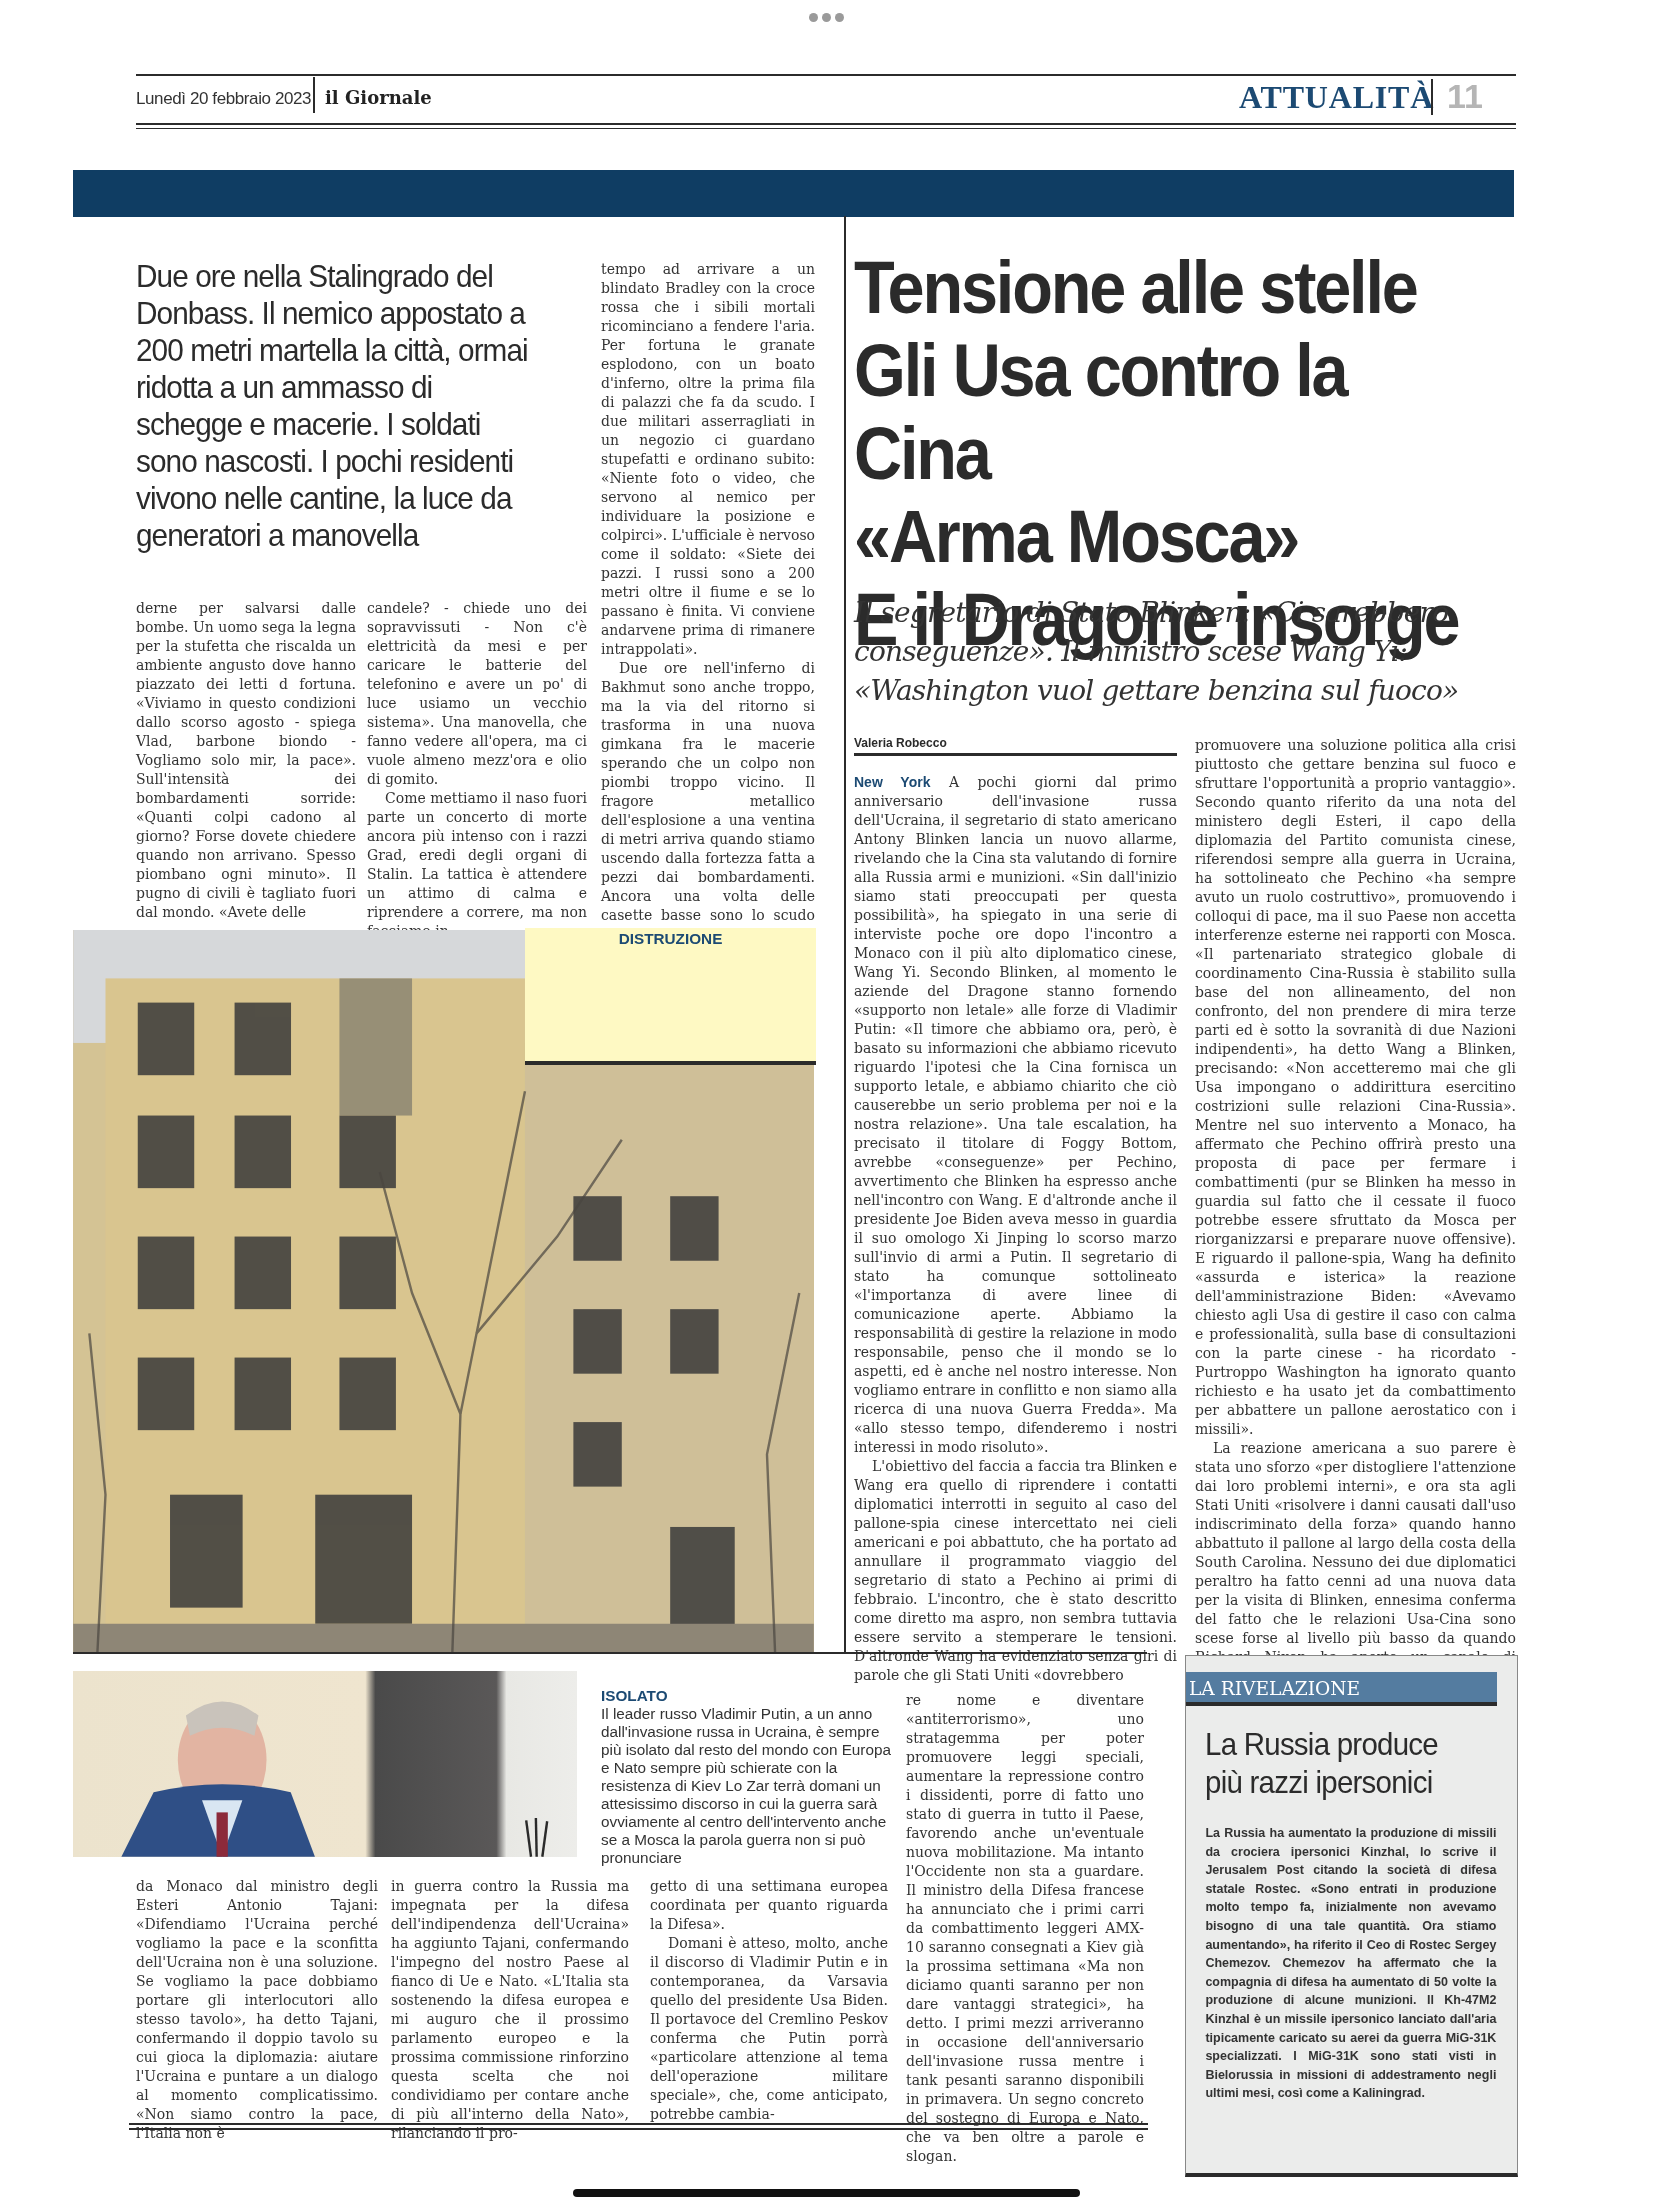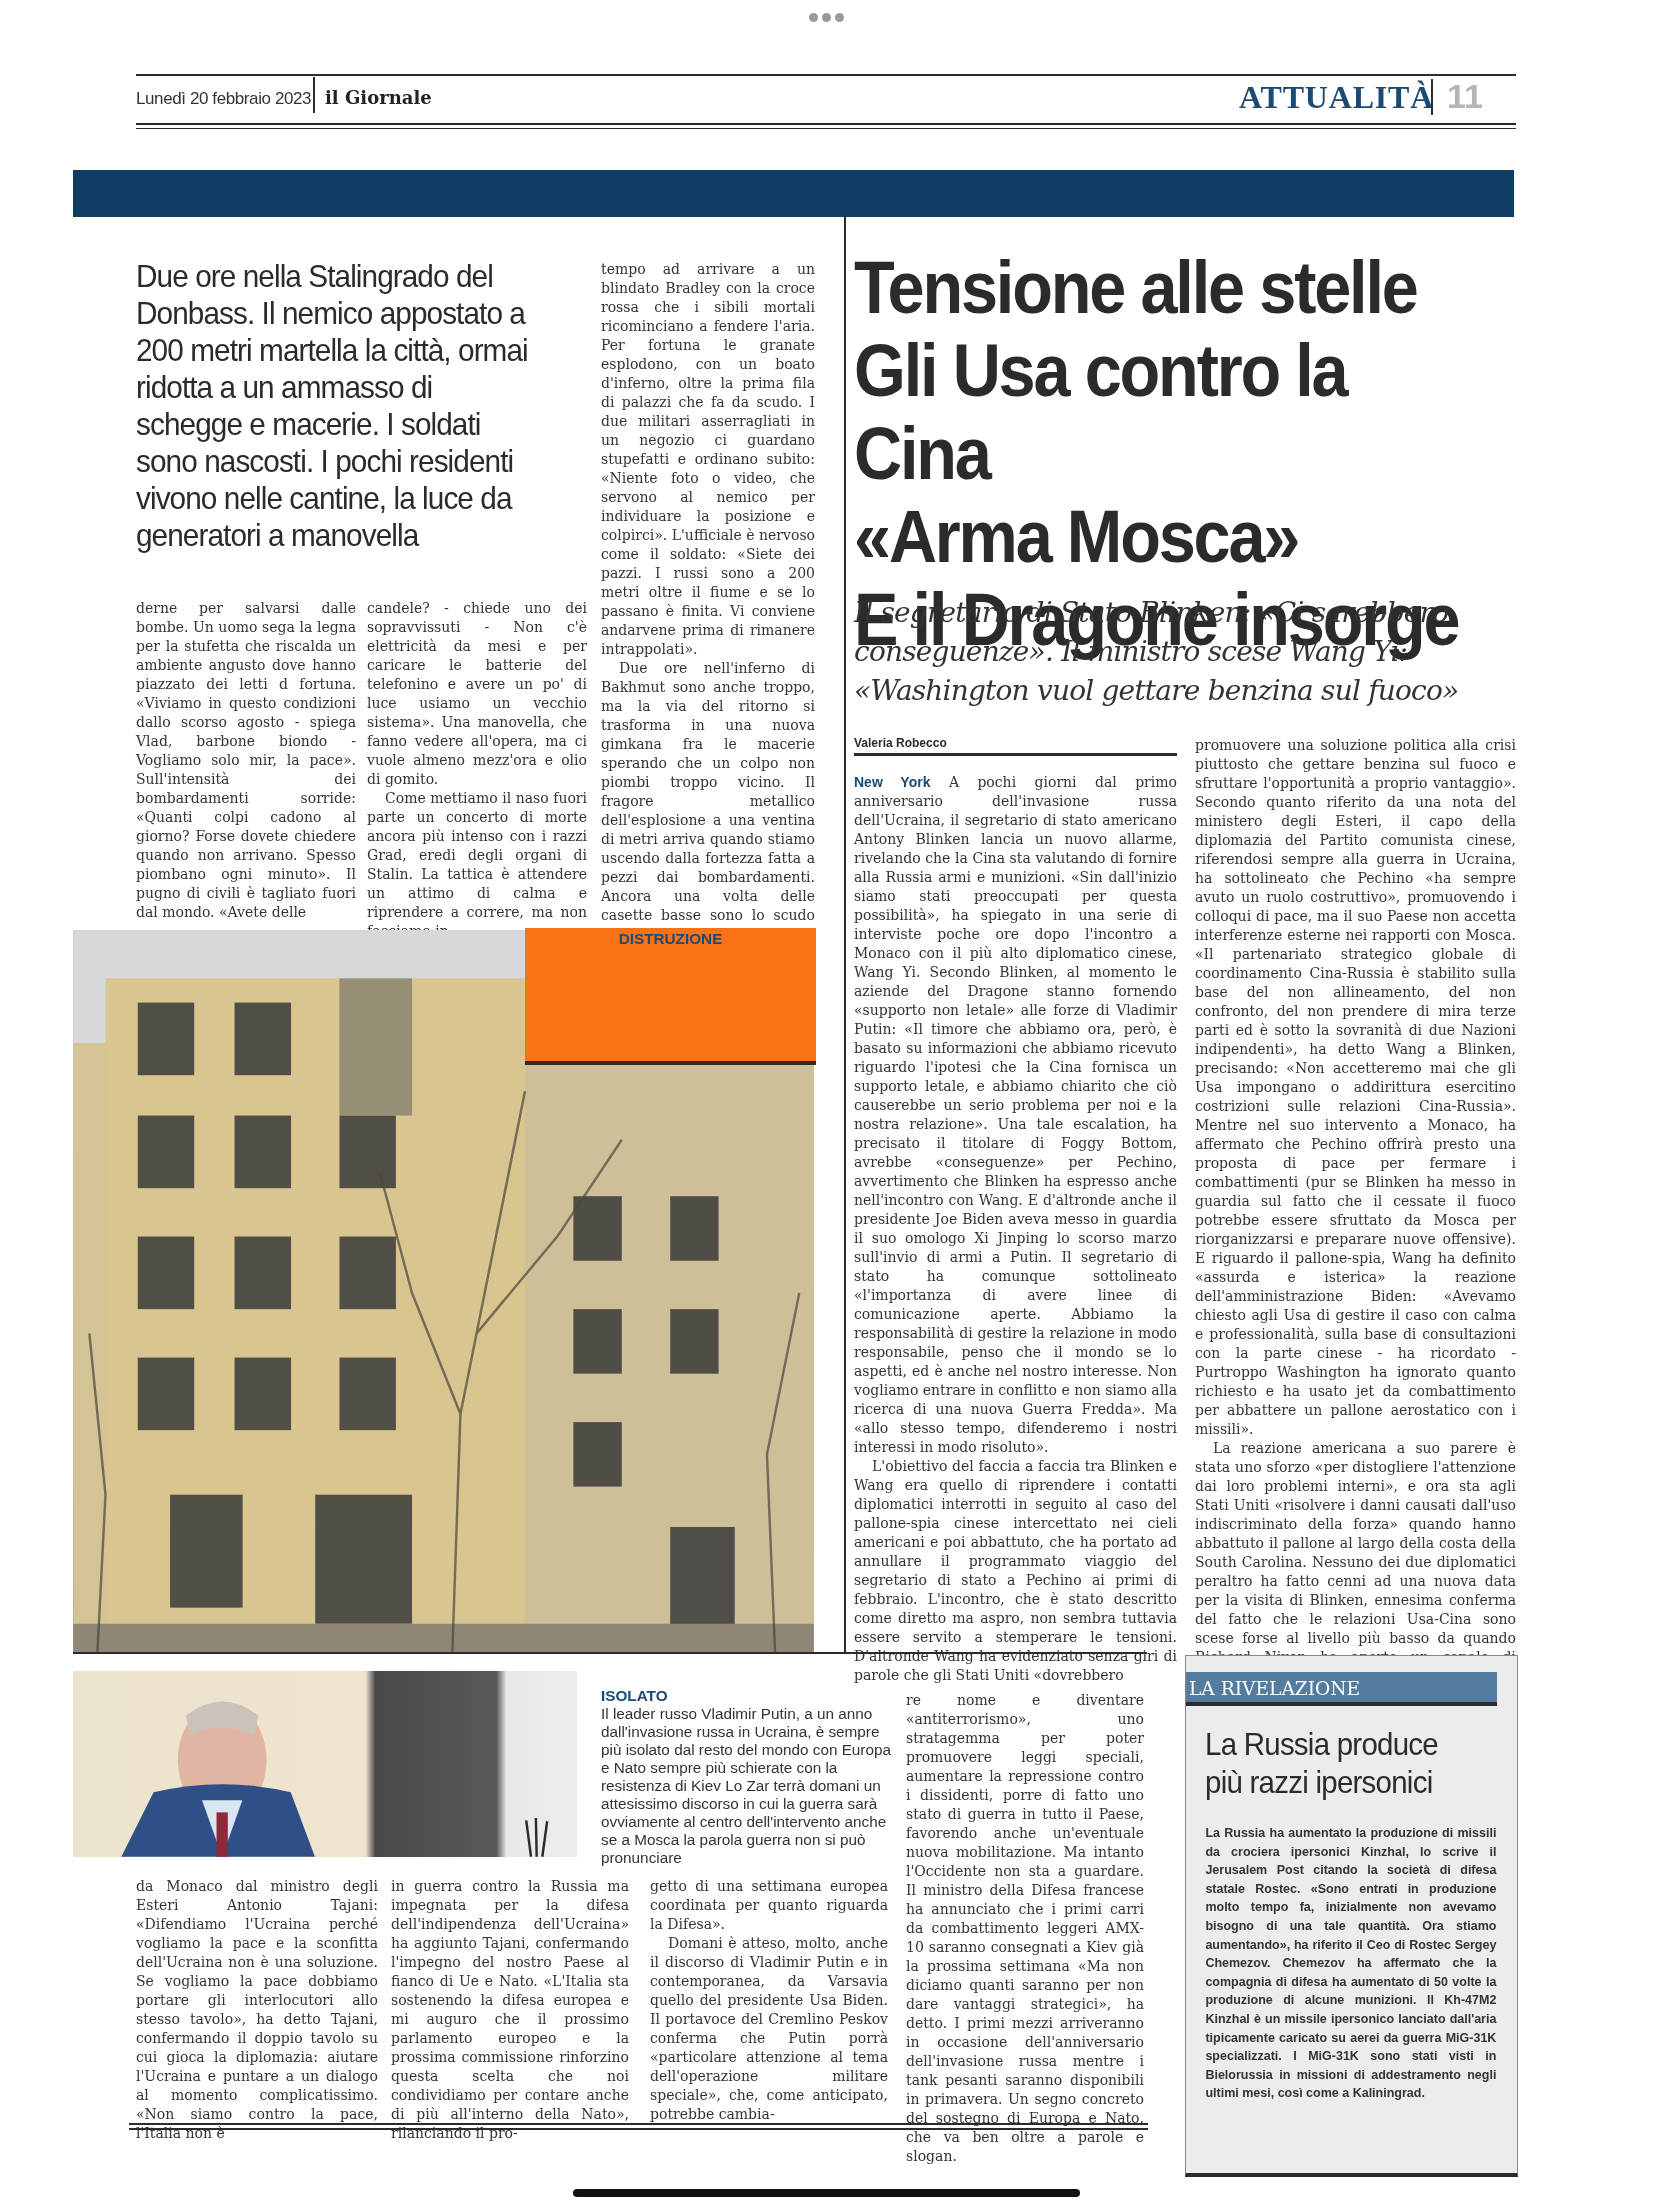--- a/index.html
+++ b/index.html
@@ -17,21 +17,21 @@
   .header-page{left:1447px;top:77px;font-family:"Liberation Sans",sans-serif;font-weight:bold;font-size:34px;color:#b5b5b5;text-align:right;}
   .bluebar{left:73px;top:170px;width:1441px;height:47px;background:#0f3d63;}
   .lefthead{left:136px;top:258px;width:428px;font-family:"Liberation Sans",sans-serif;font-weight:normal;font-size:32px;line-height:37px;color:#2b2b2b;letter-spacing:-1px;transform:scaleX(0.93);transform-origin:left top;}
   .col{font-family:"DejaVu Serif",serif;font-size:14px;line-height:19px;text-align:justify;hyphens:auto;color:#333;}
   .col p{margin:0;}
   .col p.indent{text-indent:18px;}
   .vsep{width:1.6px;background:#2b2b2b;}
   .hsep{height:1.6px;background:#2b2b2b;}
   .photo-main{left:73px;top:930px;width:741px;height:722px;overflow:hidden;
      background:linear-gradient(180deg,#d9dcdf 0%,#c8c6bc 15%,#d8c79a 35%,#cdb98a 55%,#b7a57e 75%,#8b8172 100%);}
-  .caption-box{left:525px;top:928px;width:291px;height:133px;background:#f97316;border-bottom:4px solid #2b2b2b;text-align:center;font-family:"Liberation Sans",sans-serif;}
+  .caption-box{left:525px;top:928px;width:291px;height:133px;background:#fef9c3;border-bottom:4px solid #2b2b2b;text-align:center;font-family:"Liberation Sans",sans-serif;}
   .caption-title{font-weight:bold;color:#1c4a73;font-size:15.3px;margin-top:1.6px;}
   .caption-text{font-size:15.3px;line-height:18px;color:#333;}
   .righthead{left:854px;top:246px;width:678px;font-family:"Liberation Sans",sans-serif;font-weight:bold;font-size:74px;line-height:83px;color:#2b2b2b;letter-spacing:-2.4px;transform:scaleX(0.9);transform-origin:left top;}
   .subtitle{left:854px;top:593px;width:670px;font-family:"DejaVu Serif",serif;font-style:italic;font-size:28px;line-height:39px;color:#333;letter-spacing:-0.8px;}
   .byline{left:854px;top:736px;width:323px;font-family:"Liberation Sans",sans-serif;font-weight:bold;font-size:12px;color:#2b2b2b;padding-bottom:3.2px;border-bottom:3.2px solid #2b2b2b;}
   .dateline{font-family:"Liberation Sans",sans-serif;font-weight:bold;color:#1c4a73;}
   .photo-putin{left:73px;top:1671px;width:504px;height:186px;overflow:hidden;
      background:linear-gradient(90deg,#ece3cd 0%,#efe5cf 58%,#4a4a4a 60%,#5a5858 84%,#e8e8e4 86%,#ededea 100%);}
   .isolato{left:601px;top:1667px;width:299px;font-family:"Liberation Sans",sans-serif;font-size:15.3px;line-height:18px;color:#333;}
   .isolato .t{font-weight:bold;color:#1c4a73;font-size:15.3px;margin-top:20px;}

